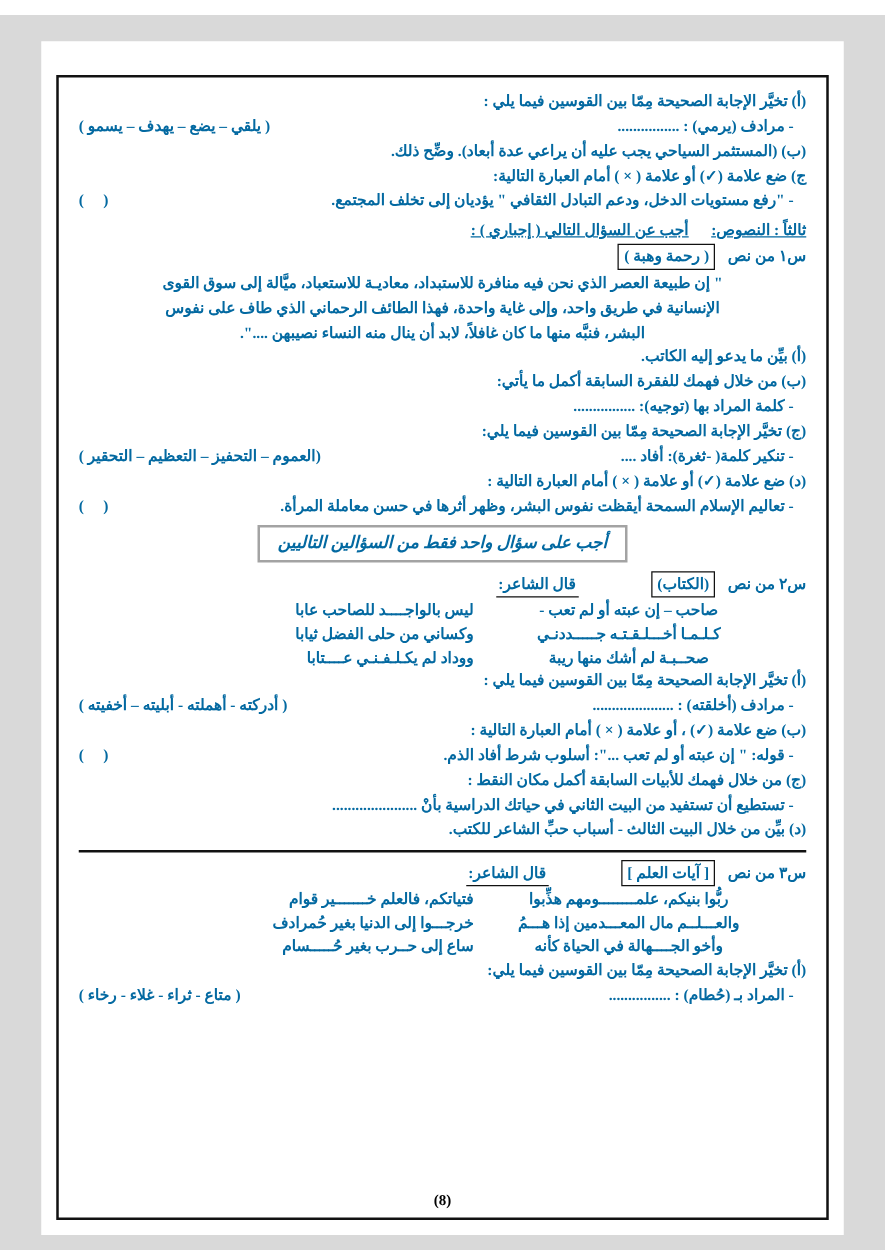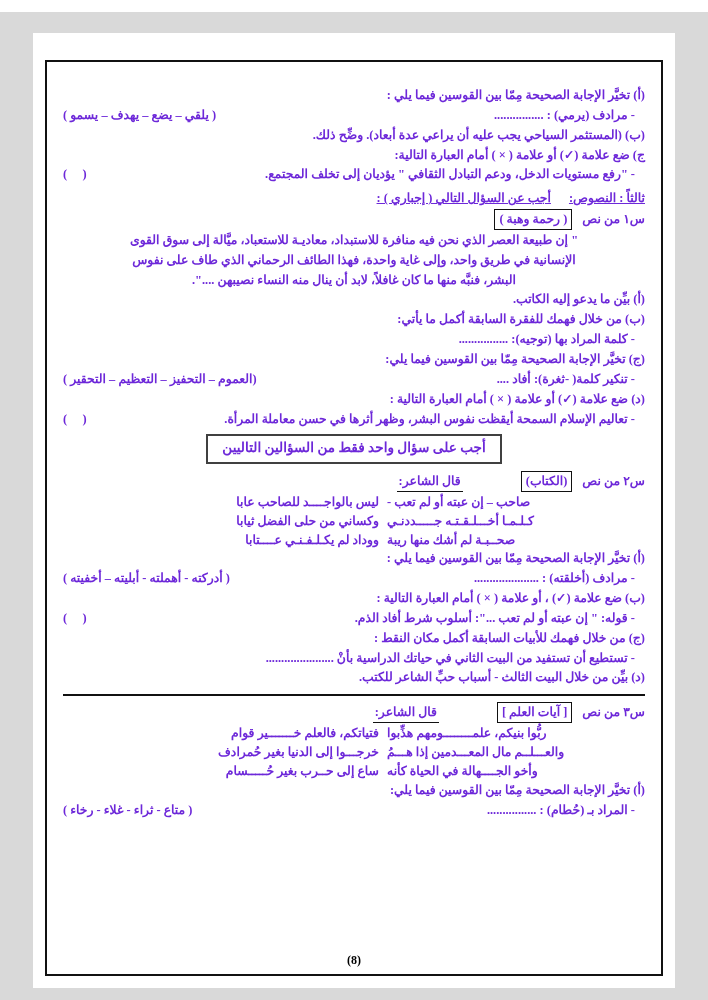--- a/index.html
+++ b/index.html
@@ -39,27 +39,27 @@
     top: 27px;
     left: 12px;
     right: 12px;
     bottom: 12px;
     border: 2px solid #111;
     background: #ffffff;
   }
   .content {
     position: absolute;
     top: 0; left: 0; right: 0; bottom: 0;
-    padding: 24px 16px 6px 16px;
+    padding: 10px 16px 6px 16px;
     box-sizing: border-box;
     direction: rtl;
     text-align: right;
     font-size: 12.4px;
     line-height: 1.52;
-    color: #6d28d9;
+    color: #0369a1;
     font-weight: bold;
     overflow: hidden;
   }
   .ln {
     margin: 0 0 1px 0;
     white-space: pre-wrap;
   }
   .ln.center { text-align: center; }
   .dotted-row {
     display: flex;
@@ -73,27 +73,28 @@
   .gap-sm { height: 4px; }
   .section-head {
     display: flex;
     justify-content: flex-start;
     gap: 18px;
     align-items: baseline;
   }
   .boxed-title {
     display: block;
     margin: 6px auto 7px auto;
-    border: 2px solid #404040;
+    border: 2px solid #a3a3a3;
     padding: 2px 14px 3px 14px;
     font-size: 13.6px;
     font-weight: bold;
     text-align: right;
     width: fit-content;
     letter-spacing: 0px;
+    font-style: italic;
   }
   .rule {
     border: 0;
     border-top: 2px solid #111;
     margin: 7px 0 6px 0;
   }
   .q-head {
     display: flex;
     align-items: baseline;
     gap: 10px;
@@ -102,21 +103,21 @@
   .poet-line {
     display: flex;
     justify-content: flex-start;
     align-items: baseline;
     gap: 8px;
     padding-right: 26px;
   }
   .poet-line .hemi-a {
     width: 232px;
     white-space: pre;
-    text-align: left;
+    text-align: center;
   }
   .poet-line .hemi-b {
     width: 218px;
     white-space: pre;
     text-align: right;
   }
   .said-inline {
     display: inline-block;
     border-bottom: 1px solid #111;
     padding: 0 2px;

